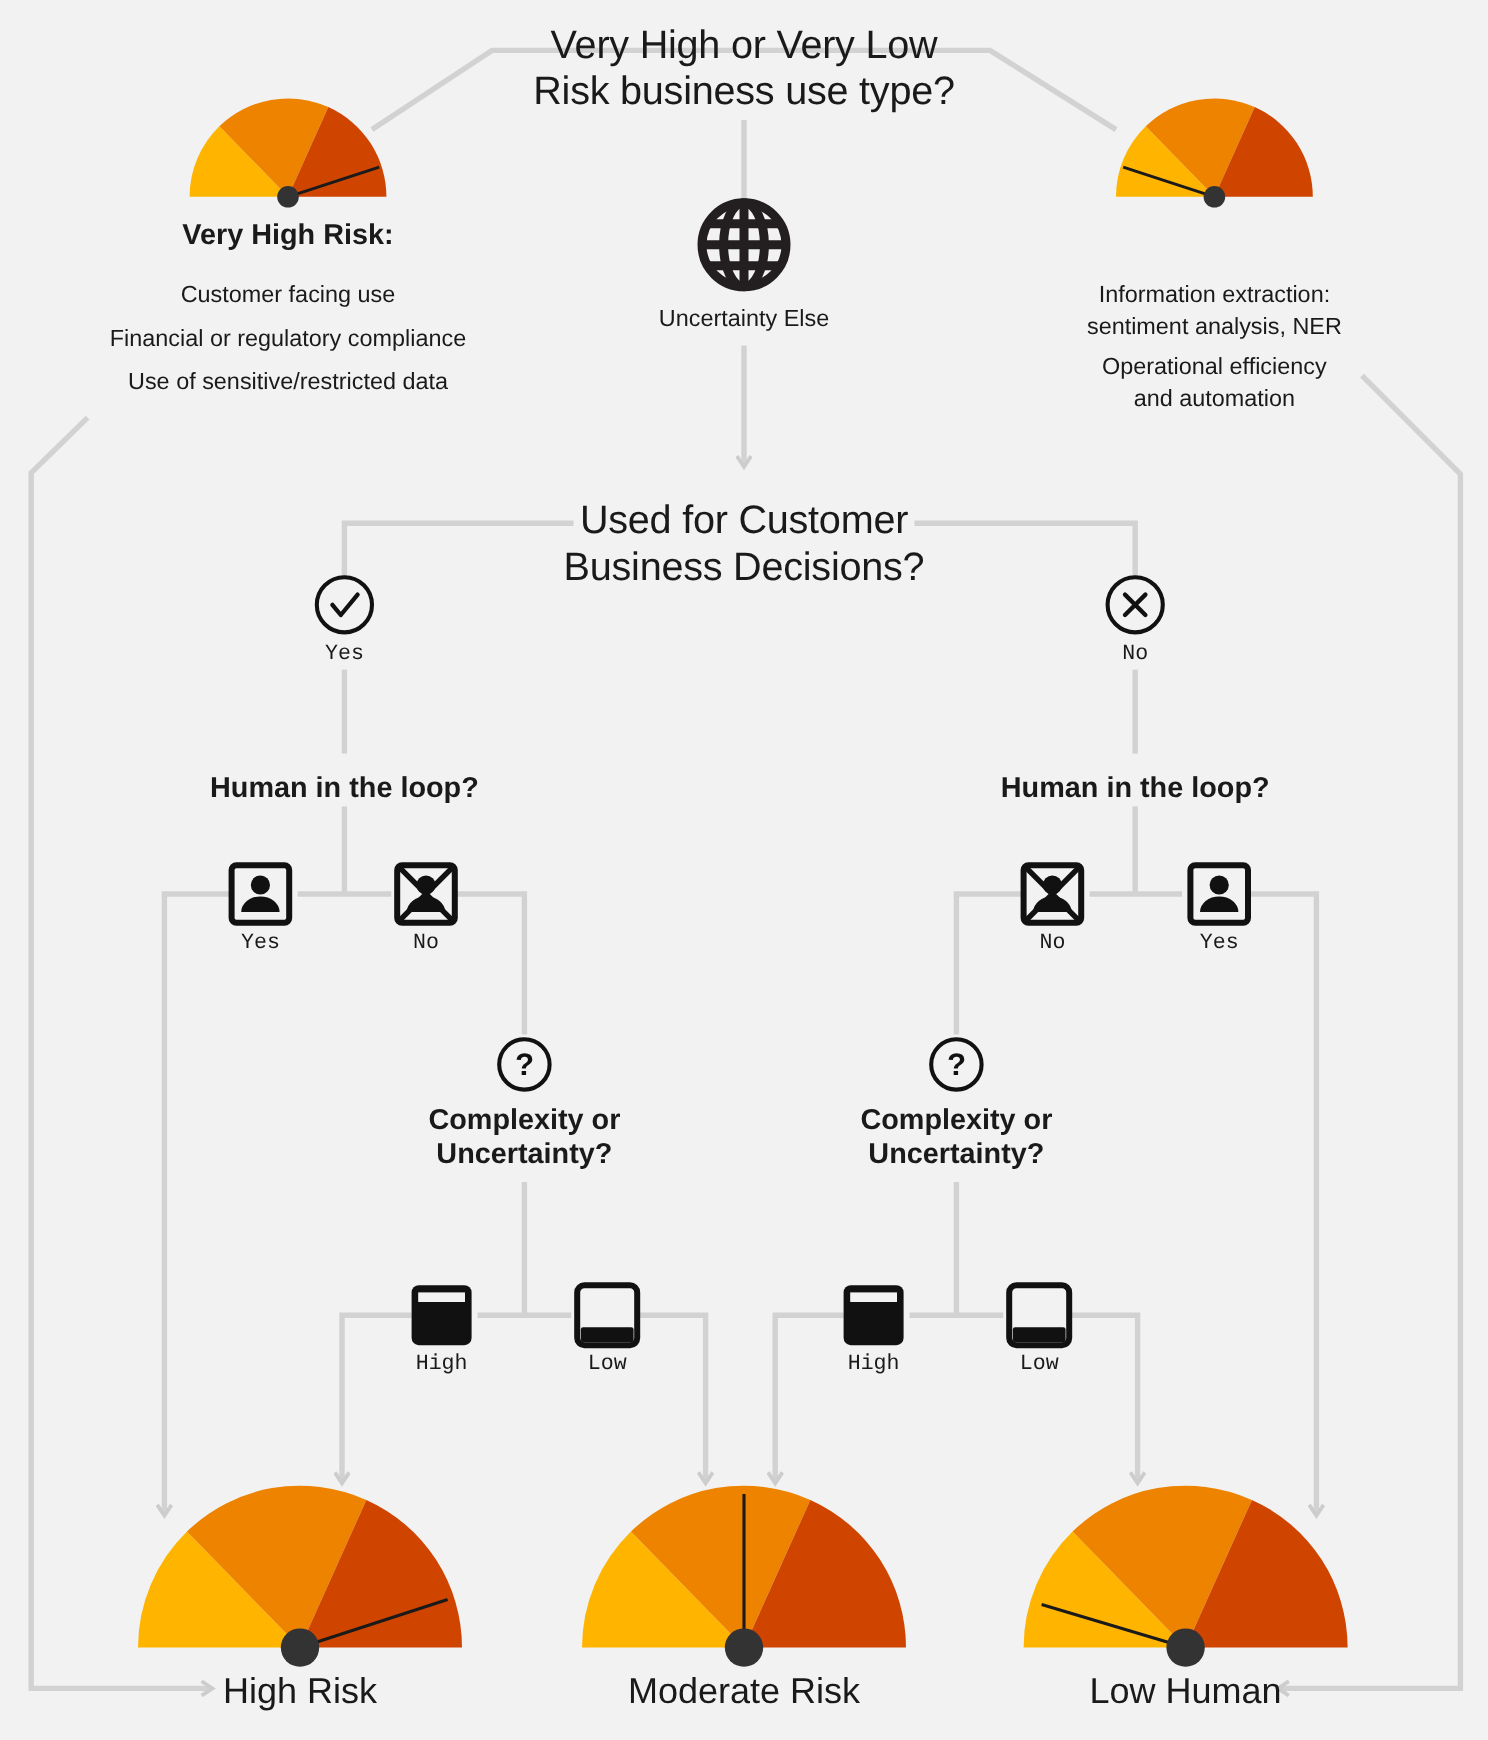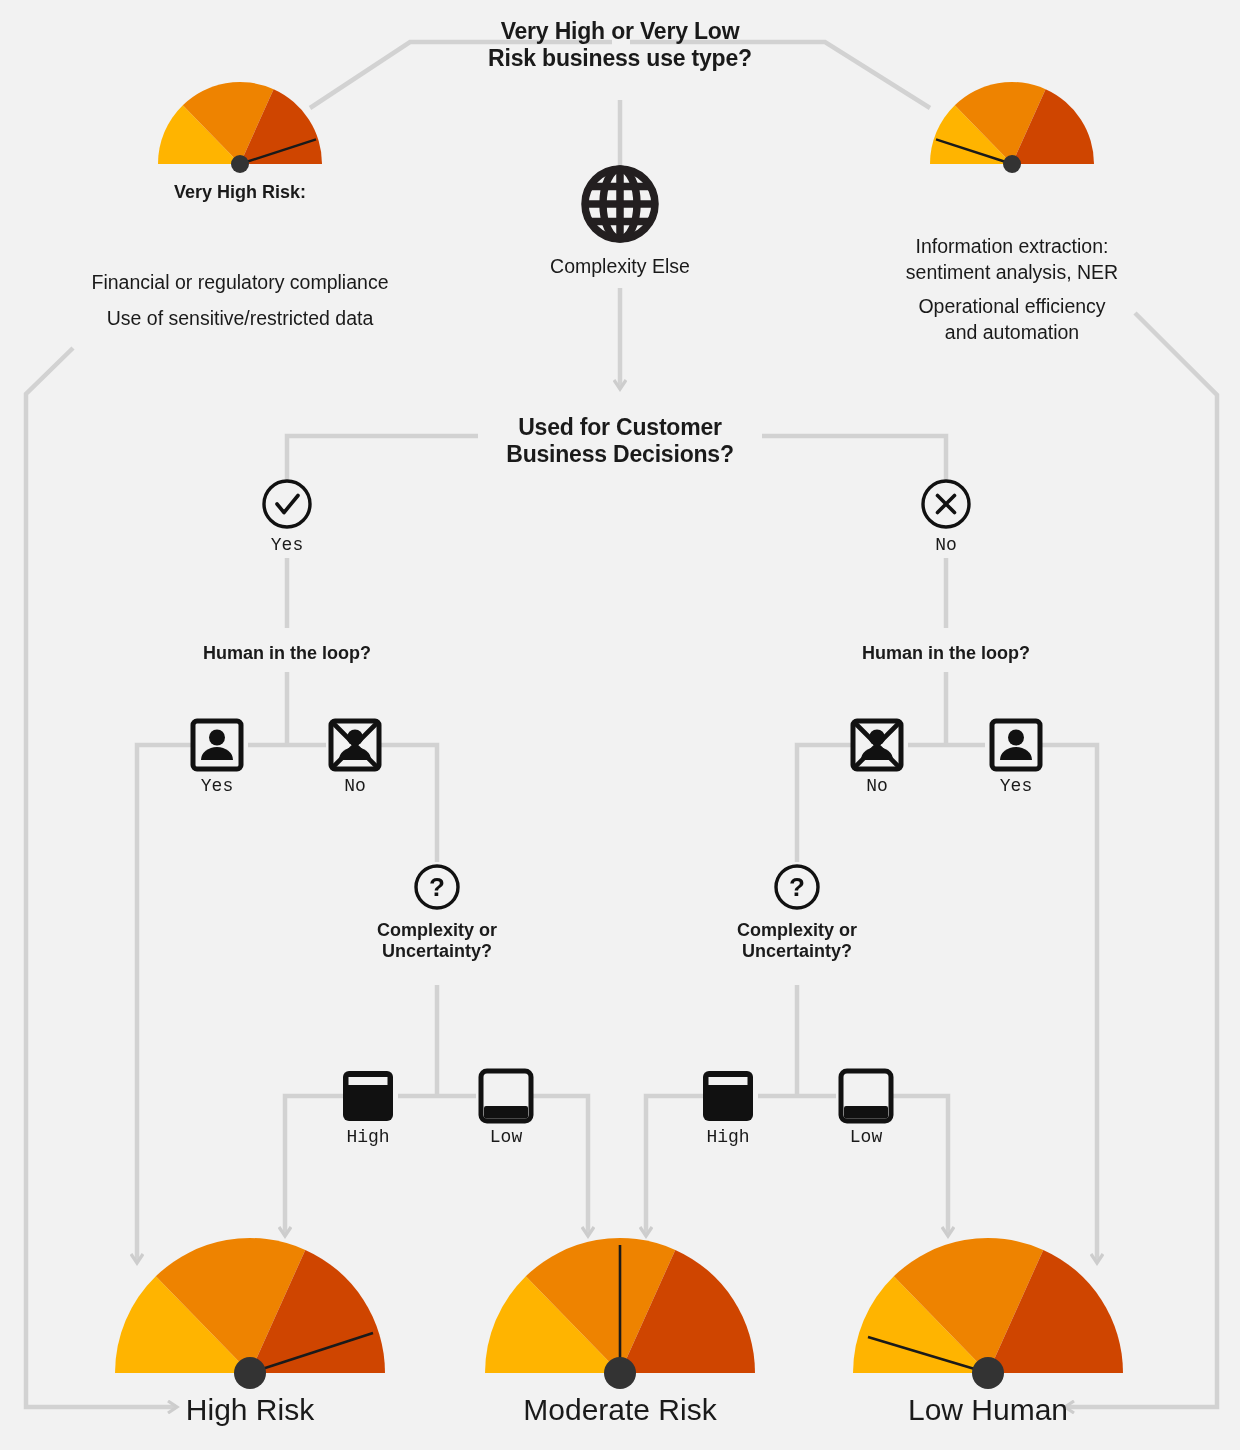--- a/index.html
+++ b/index.html
@@ -1,22 +1,22 @@
 <!DOCTYPE html>
 <html><head>
 <meta charset="utf-8">
 <style>
   html,body{margin:0;padding:0;background:#f2f2f2;}
   body{width:1240px;height:1450px;overflow:hidden;
        font-family:"Liberation Sans","DejaVu Sans",sans-serif;color:#1a1a1a;}
   #stage{position:relative;width:1240px;height:1450px;background:#f2f2f2;}
   svg.layer{position:absolute;left:0;top:0;width:1240px;height:1450px;}
   .txt{position:absolute;text-align:center;line-height:1.18;white-space:pre-line;}
-  .q-title{font-size:23px;font-weight:700;letter-spacing:-.2px;}
-  .bold-lbl{font-size:18px;font-weight:700;}
+  .q-title{font-size:33px;font-weight:400;letter-spacing:-.2px;}
+  .bold-lbl{font-size:24px;font-weight:700;}
   .body-lbl{font-size:19.5px;font-weight:400;line-height:1.32;}
   .gauge-cap{font-size:30px;font-weight:400;text-align:center;}
   .cap-small{font-size:18px;font-weight:400;font-family:Liberation Mono, monospace;}
 </style>
 </head>
 <body>
 
 <div id="stage">
 
   <svg class="layer" viewBox="0 0 1240 1450">
@@ -189,24 +189,25 @@
       <path d="M 55.3,-123.1 A 135,135 0 0 1 135,0 L 0,0 Z" fill="#cf4500"></path>
       <line x1="0" y1="0" x2="-120" y2="-36" stroke="#1a1a1a" stroke-width="2.6"></line>
       <circle cx="0" cy="0" r="16" fill="#333"></circle>
     </g>
   </svg>
 
   <div class="txt q-title" style="left:400px;top:18px;width:440px;">Very High or Very Low
 Risk business use type?</div>
 
   <div class="txt bold-lbl" style="left:80px;top:182px;width:320px;">Very High Risk:</div>
+  <div class="txt body-lbl" style="left:40px;top:234px;width:400px;">Customer facing use</div>
   <div class="txt body-lbl" style="left:40px;top:270px;width:400px;text-align:center;">Financial or regulatory compliance</div>
   <div class="txt body-lbl" style="left:40px;top:306px;width:400px;">Use of sensitive/restricted data</div>
 
-  <div class="txt body-lbl" style="left:500px;top:254px;width:240px;">Complexity Else</div>
+  <div class="txt body-lbl" style="left:500px;top:254px;width:240px;">Uncertainty Else</div>
 
   <div class="txt body-lbl" style="left:862px;top:234px;width:300px;">Information extraction:
 sentiment analysis, NER</div>
   <div class="txt body-lbl" style="left:862px;top:294px;width:300px;">Operational efficiency
 and automation</div>
 
   <div class="txt q-title" style="left:420px;top:414px;width:400px;">Used for Customer
 Business Decisions?</div>
 
   <div class="txt cap-small" style="left:247px;top:535px;width:80px;">Yes</div>

